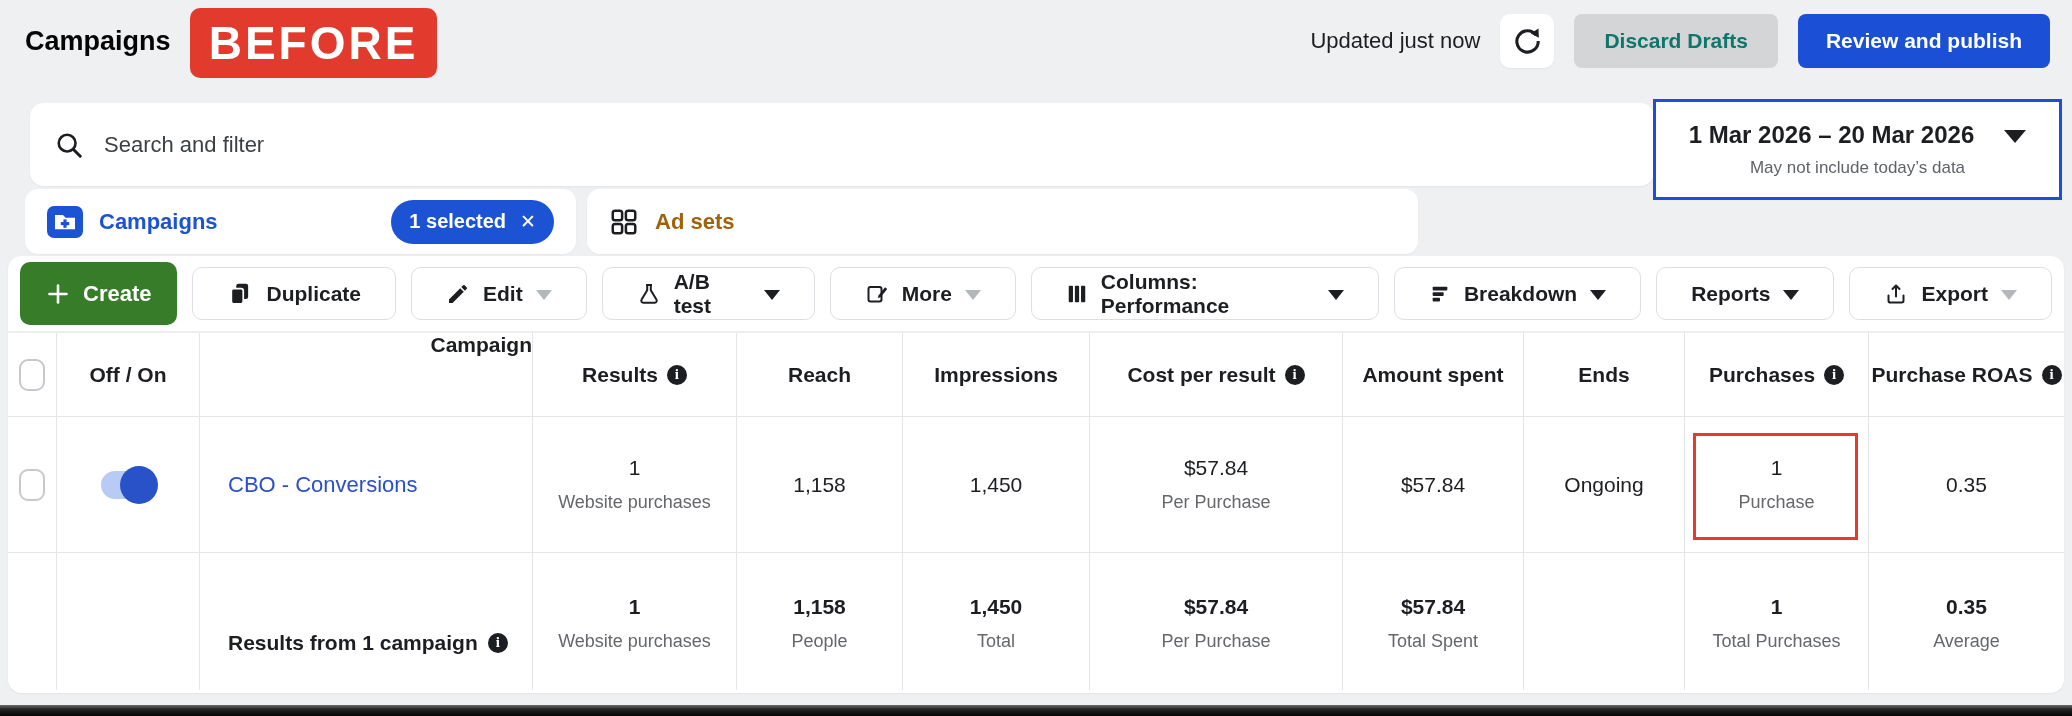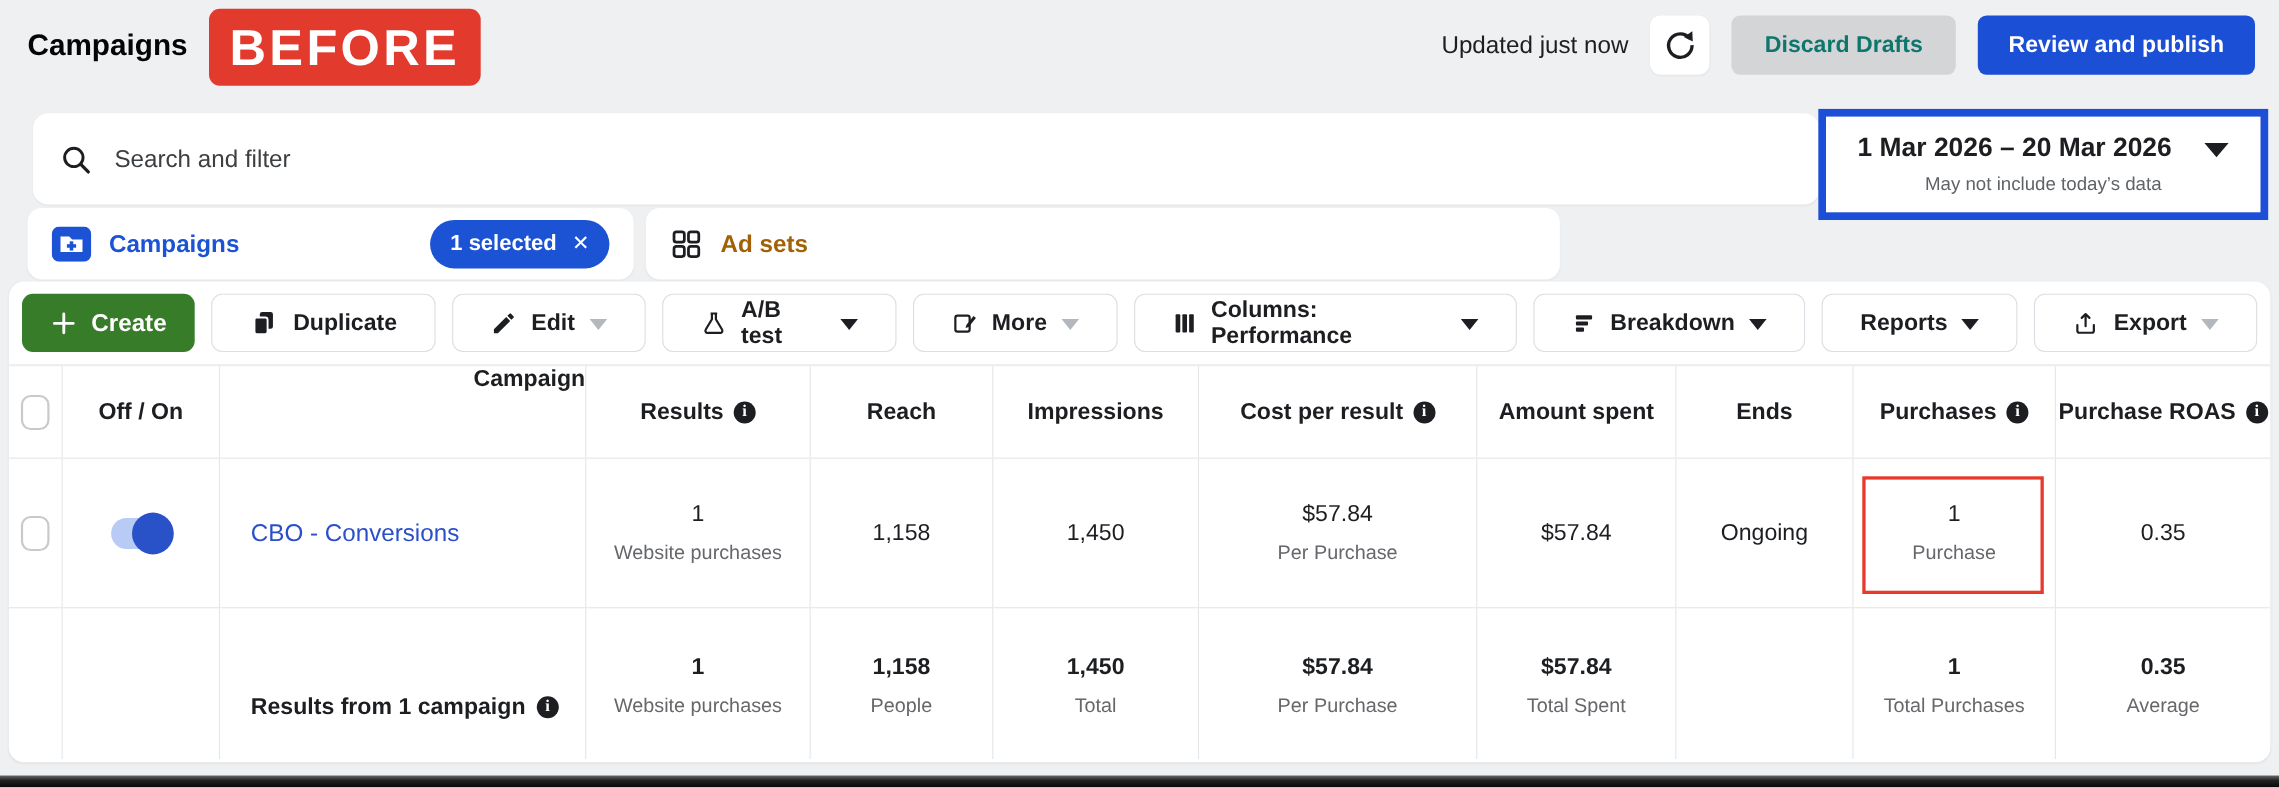--- a/index.html
+++ b/index.html
@@ -19,41 +19,41 @@
   .updated-text{ font-size:22px; color:#1c1e21;}
   .refresh-btn{ width:54px; height:54px; background:#fff; border-radius:10px; display:flex; align-items:center; justify-content:center; box-shadow:0 1px 2px rgba(0,0,0,.05); cursor:pointer;}
   .btn-gray{ height:54px; padding:0 30px; background:#d4d5d7; border-radius:8px; display:flex; align-items:center; font-size:21px; font-weight:bold; color:#0f766e; cursor:pointer;}
   .btn-blue{ height:54px; padding:0 28px; background:#1b4fd6; border-radius:8px; display:flex; align-items:center; font-size:21px; font-weight:bold; color:#fff; cursor:pointer;}
   
   .search-card{ position:absolute; left:30px; top:103px; width:1624px; height:83px; background:#fff;
     border-radius:14px; box-shadow:0 1px 2px rgba(0,0,0,.05); display:flex; align-items:center; padding:0 24px; gap:20px;}
   .search-input{ flex:1; border:none; outline:none; font-size:22px; font-family:inherit; color:#1c1e21; background:transparent;}
   .search-input::placeholder{ color:#3d4043; opacity:1;}
   .date-card{ position:absolute; left:1653px; top:99px; width:409px; height:101px; background:#fff;
-    border:7px solid #1d4ed8; display:flex; flex-direction:column; align-items:center; justify-content:center; gap:9px; cursor:pointer;}
+    border:3px solid #1d4ed8; display:flex; flex-direction:column; align-items:center; justify-content:center; gap:9px; cursor:pointer;}
   .date-main{ display:flex; align-items:center; gap:30px;}
   .date-label{ font-size:24px; font-weight:bold;}
   .date-note{ font-size:17px; color:#5f6368;}
   
   .tab-card{ position:absolute; top:189px; height:65px; background:#fff; border-radius:13px;
     box-shadow:0 1px 2px rgba(0,0,0,.04); display:flex; align-items:center; padding:0 22px; gap:16px; cursor:pointer;}
   .tab-campaigns{ left:25px; width:551px;}
   .tab-adsets{ left:587px; width:831px;}
   .tab-campaigns .tab-label{ font-size:22px; font-weight:bold; color:#1b53d4;}
   .tab-adsets .tab-label{ font-size:22px; font-weight:bold; color:#a16207;}
   .selected-pill{ margin-left:auto; height:44px; background:#1b53d4; border-radius:999px; padding:0 18px;
     display:flex; align-items:center; gap:14px; color:#fff; cursor:pointer;}
   .selected-pill .pill-text{ font-size:20px; font-weight:bold;}
   .x-icon::after{ content:"\2715"; font-size:19px; font-weight:bold; color:#fff;}
   
   .main-card{ position:absolute; left:8px; top:256px; width:2056px; height:437px; background:#fff;
     border-radius:14px; overflow:hidden; box-shadow:0 1px 2px rgba(0,0,0,.05);}
   .toolbar{ height:77px; display:flex; align-items:center; padding:0 12px; gap:15px; border-bottom:2px solid #eceef0;}
   .tb-right{ margin-left:auto; display:flex; align-items:flex-start; gap:15px;}
-  .btn-create{ height:53px; padding:0 26px; background:#377c28; border:none; border-radius:10px;
+  .btn-create{ height:63px; padding:0 26px; background:#377c28; border:none; border-radius:10px;
     display:flex; align-items:center; gap:13px; color:#fff; font-size:22px; font-weight:bold; cursor:pointer;}
   .tb-btn{ height:53px; padding:0 34px; background:#fff; border:1.5px solid #dcdee3; border-radius:10px;
     display:flex; align-items:center; gap:13px; font-size:21px; font-weight:bold; color:#1c1e21; cursor:pointer;}
   .caret{ width:0; height:0; border-left:8px solid transparent; border-right:8px solid transparent; border-top:10px solid #1c1e21; margin-top:3px;}
   .caret.gray{ border-top-color:#b4b7bc;}
   .caret.big{ border-left-width:11px; border-right-width:11px; border-top-width:13px;}
   
   .trow{ display:flex; width:100%;}
   .thead{ height:84px; border-bottom:1px solid #e3e5e8;}
   .tdata{ height:136px; border-bottom:1px solid #e3e5e8;}

